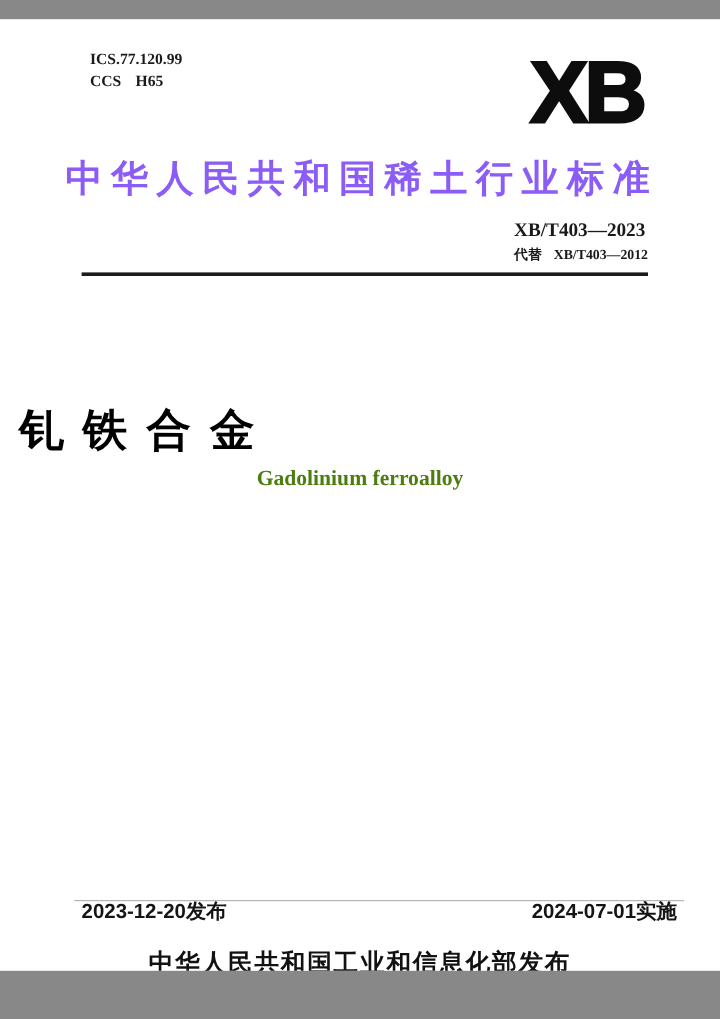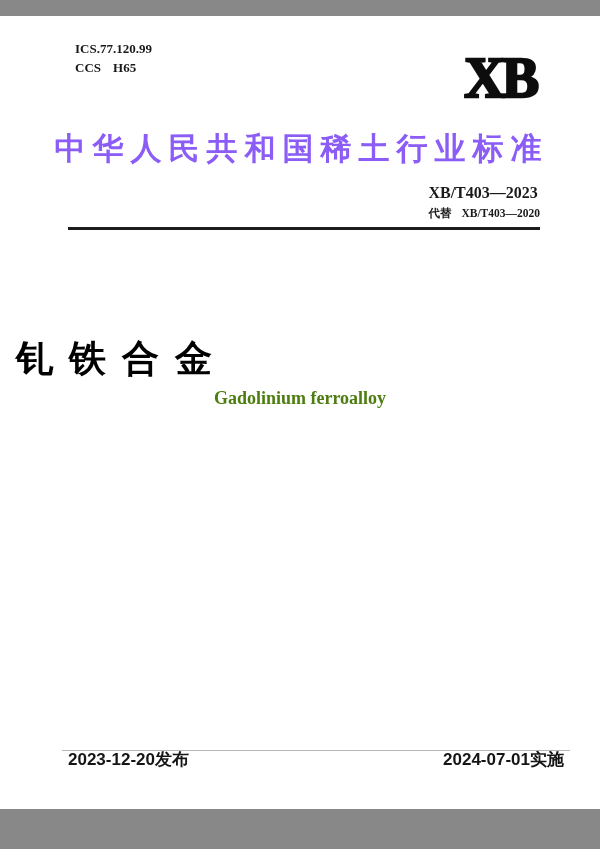--- a/index.html
+++ b/index.html
@@ -28,23 +28,23 @@
     line-height: 19px;
     color: #1a1a1a;
   }
   .ics-block .ccs-code { margin-left: 12px; }
 
   
   .logo {
     position: absolute;
     right: 64px;
     top: 24px;
-    font-family: Liberation Serif, serif;
+    font-family: Liberation Sans, sans-serif;
     font-weight: 900;
-    font-size: 56px;
+    font-size: 72px;
     line-height: 76px;
     letter-spacing: -3px;
     color: #0d0d0d;
     -webkit-text-stroke: 2.5px #0d0d0d;
   }
 
   
   .standard-title {
     position: absolute;
     left: 0;
@@ -159,34 +159,35 @@
     </div>
   </div>
 
   <div class="logo">XB</div>
 
   <div class="standard-title">中华人民共和国稀土行业标准</div>
 
   <div class="code-block">
     <div class="std-code">XB/T403—2023</div>
     <div class="replaces">
-      <span>代替</span><span class="replaced-code">XB/T403—2020</span>
+      <span>代替</span><span class="replaced-code">XB/T403—2012</span>
     </div>
   </div>
 
   <div class="rule-thick"></div>
 
   <div class="doc-title">钆铁合金</div>
   <div class="doc-title-en">Gadolinium ferroalloy</div>
 
   <div class="date-row">
     <div>
       <span>2023-12-20</span><span>发布</span>
     </div>
     <div>
       <span>2024-07-01</span><span>实施</span>
     </div>
   </div>
 
   <div class="rule-thin"></div>
 
+  <div class="publisher">中华人民共和国工业和信息化部发布</div>
 
 </div>
 
 </body></html>

